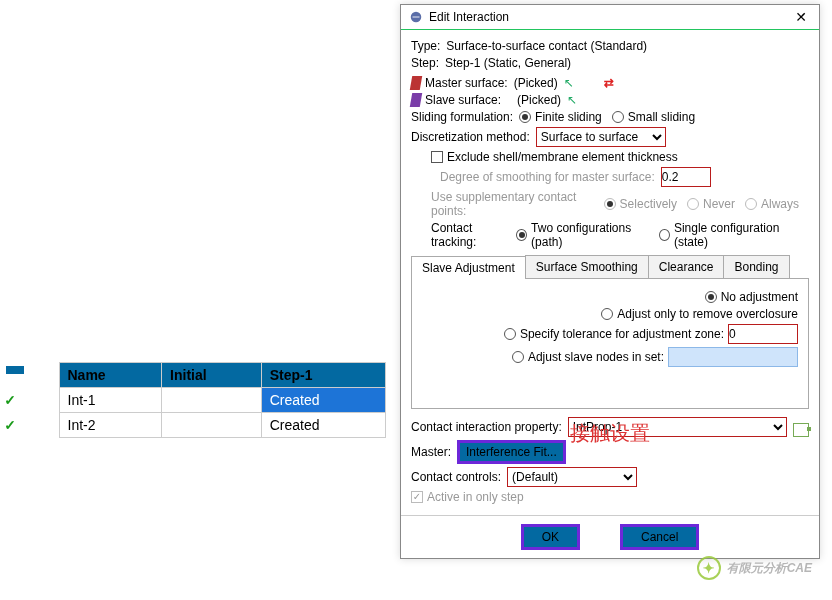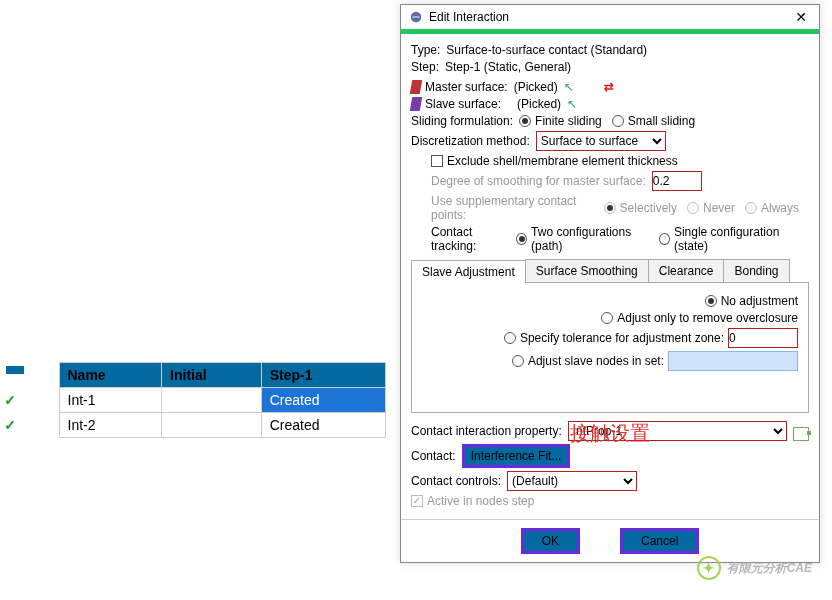--- a/index.html
+++ b/index.html
@@ -5,21 +5,21 @@
 * { box-sizing: border-box; font-family: "Segoe UI", Tahoma, sans-serif; font-size: 12px; }
 body { margin: 0; background: #fff; width: 832px; height: 600px; position: relative; overflow: hidden; }
 
 .table-panel { position: absolute; left: 6px; top: 362px; width: 380px; border-collapse: collapse; }
 .table-panel th { text-align: left; font-weight: bold; padding: 4px 8px; border: 1px solid #ccc; background: #0369a1; font-size: 14px; }
 .table-panel td { padding: 4px 8px; border: 1px solid #ccc; font-size: 14px; }
 .table-panel .check { color: #1a9b1a; font-weight: bold; border: none; width: 18px; }
 .cell-selected { background: #1d74d7; color: #fff; }
 
 .dialog { position: absolute; left: 400px; top: 4px; width: 420px; background: #fff; border: 1px solid #888; box-shadow: 0 0 8px rgba(0,0,0,.15); }
-.titlebar { display: flex; align-items: center; padding: 4px 8px; border-bottom: 5px solid #22c55e; }
+.titlebar { display: flex; align-items: center; padding: 4px 8px; border-bottom: 1px solid #22c55e; }
 .titlebar .eclipse-icon { width: 14px; height: 14px; margin-right: 6px; }
 .titlebar .title { flex: 1; font-size: 12px; }
 .titlebar .close { width: 20px; text-align: center; cursor: pointer; font-size: 14px; }
 
 .dlg-body { padding: 6px 10px 8px 10px; }
 .row { display: flex; align-items: center; margin: 3px 0; }
 .row .lbl { margin-right: 6px; }
 .flag-red { display:inline-block; width:10px; height:14px; background:#b33; margin-right:4px; transform: skewX(-10deg); }
 .flag-purple { display:inline-block; width:10px; height:14px; background:#7a3da8; margin-right:4px; transform: skewX(-10deg); }
 .cursor-icon { color:#2a6; margin-left:6px; }
@@ -130,21 +130,21 @@
       <span class="lbl">Discretization method:</span>
       <select style="width:130px;"><option>Surface to surface</option></select>
     </div>
 
     <div class="row" style="margin-left:20px;">
       <span class="check">
           <span class="box"></span>
           <span>Exclude shell/membrane element thickness</span>
         </span>
     </div>
-    <div class="row disabled" style="margin-left:20px;">
+    <div class="row disabled" style="margin-left:29px;">
       <span class="lbl">Degree of smoothing for master surface:</span>
       <input type="text" class="num-hl" style="width: 50px;" value="0.2">
     </div>
     <div class="row disabled" style="margin-left:20px;">
       <span class="lbl">Use supplementary contact points:</span>
       <span class="radio sel disabled">
           <span class="dot"></span>
           <span>Selectively</span>
         </span>
       <span class="radio disabled">
@@ -194,31 +194,31 @@
         <span class="combo-hl" style="margin-left:4px;"></span>
       </div>
     </div>
 
     <div class="row" style="margin-top:8px;">
       <span class="lbl">Contact interaction property:</span>
       <select style="flex:1;"><option>IntProp-1</option></select>
       <span class="side-icon"></span>
     </div>
     <div class="row">
-      <span class="lbl">Contact:</span>
+      <span class="lbl">Master:</span>
       <button class="btn" style="padding:2px 6px;">Interference Fit...</button>
     </div>
     <div class="row">
       <span class="lbl">Contact controls:</span>
       <select style="width:130px;"><option>(Default)</option></select>
     </div>
     <div class="row disabled">
       <span class="check sel disabled">
           <span class="box"></span>
-          <span>Active in nodes step</span>
+          <span>Active in only step</span>
         </span>
     </div>
   </div>
   <div class="btnbar">
     <button class="btn">OK</button>
     <button class="btn">Cancel</button>
   </div>
 </div>
 
 <div class="annotation">接触设置</div>

